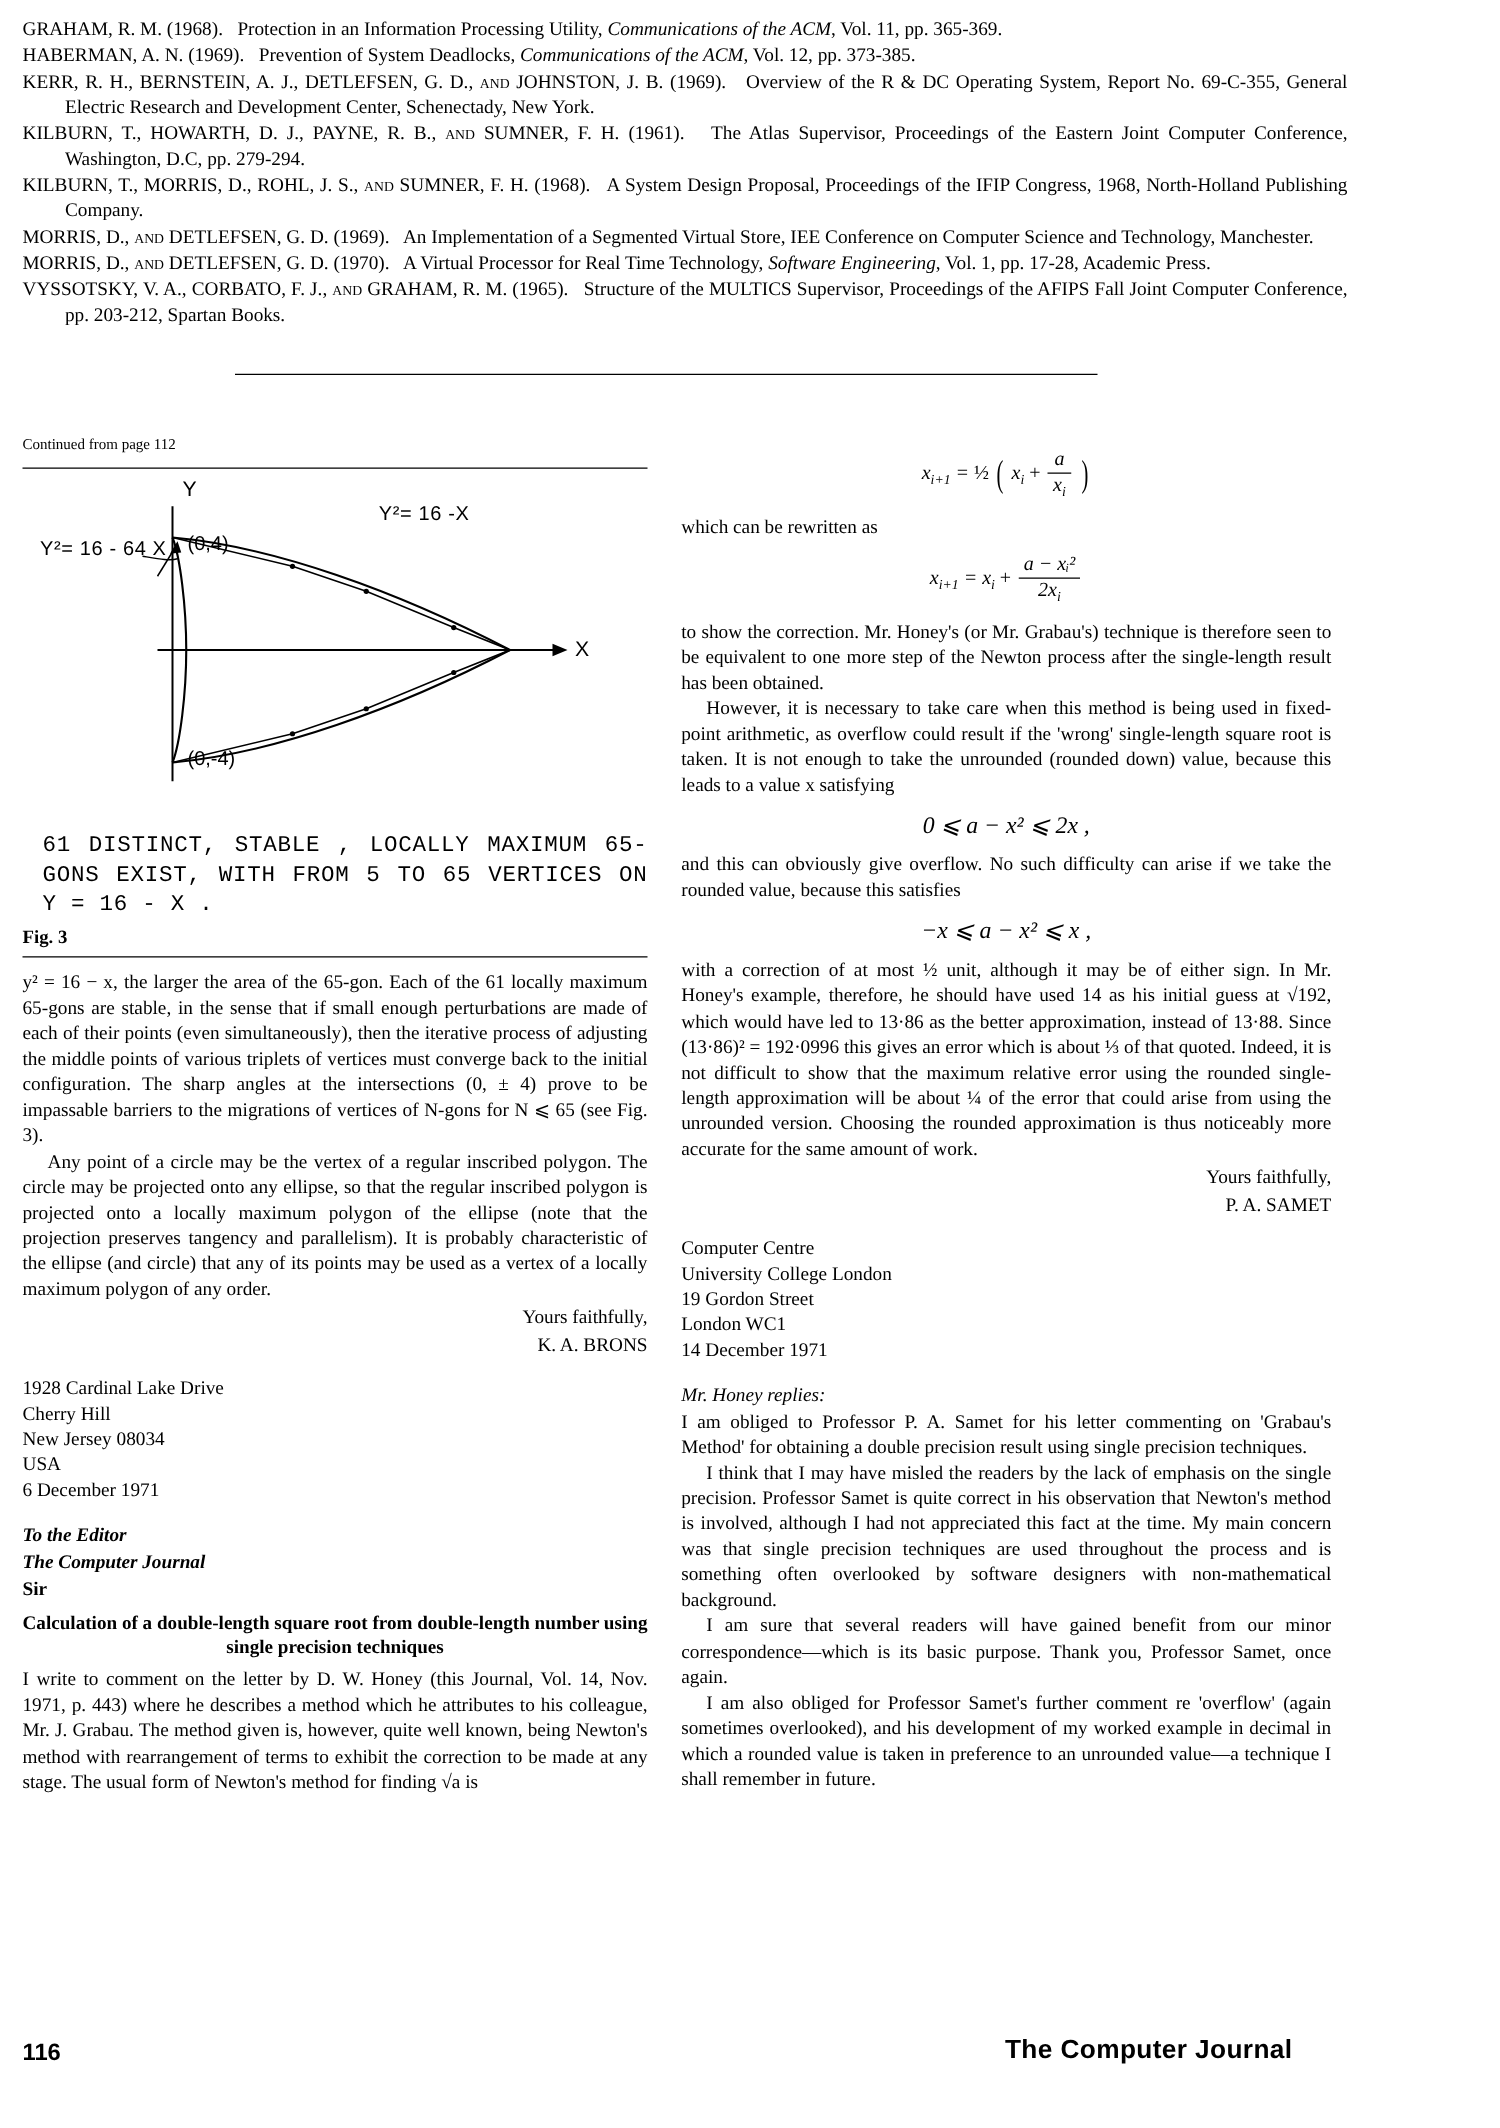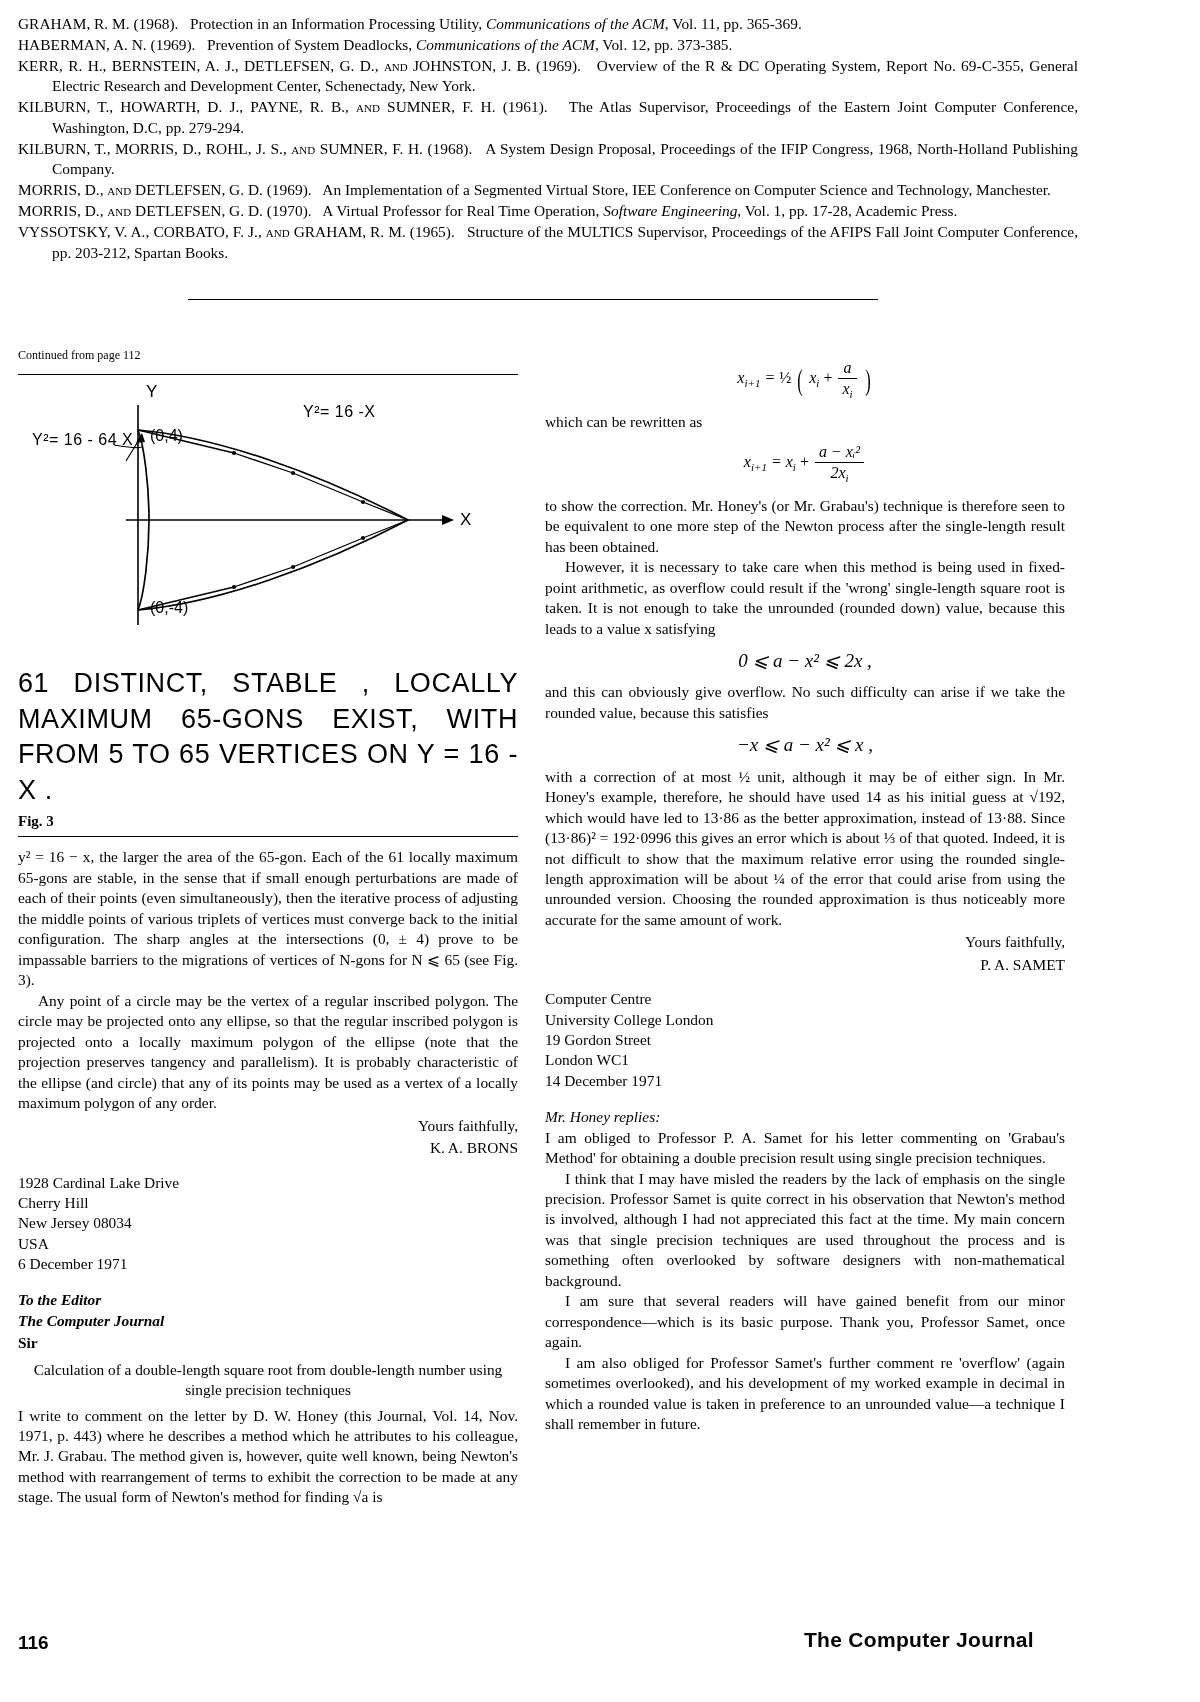--- a/index.html
+++ b/index.html
@@ -85,25 +85,25 @@
   
   .figure-wrap {
     position: relative;
     width: 500px;
     height: 275px;
     margin: 0 0 4px 0;
   }
   .figure-wrap svg { display: block; }
 
   .fig-caption {
-    font-family: Liberation Sans, sans-serif;
-    font-size: 27px;
+    font-family: Liberation Mono, monospace;
+    font-size: 18px;
     letter-spacing: 0.6px;
     line-height: 1.32;
-    margin: 6px 0 4px 0;
+    margin: 6px 0 4px 16px;
     font-weight: 400;
   }
   .fig-label {
     font-weight: bold;
     font-size: 15px;
     margin: 4px 0 4px 0;
   }
 
   p { margin: 0; }
   p.indent { text-indent: 20px; }
@@ -116,21 +116,21 @@
     margin-top: 14px;
     line-height: 1.32;
   }
   .editor-block {
     margin-top: 16px;
     font-style: italic;
     font-weight: bold;
   }
   .sir { margin-top: 2px; font-style: normal; }
   .letter-title {
-    font-weight: normal;
+    font-weight: bold;
     text-align: center;
     font-size: 15.3px;
     line-height: 1.3;
     margin: 6px 0 6px 0;
   }
 
   
   .math {
     text-align: center;
     margin: 10px 0 10px 0;
@@ -213,21 +213,21 @@
       <span>A System Design Proposal, Proceedings of the IFIP Congress, 1968, North-Holland Publishing Company.</span>
     </p>
     <p class="ref">
       <span class="sc">MORRIS, D., and DETLEFSEN, G. D.</span>
       <span>(1969).</span>&nbsp;&nbsp;
       <span>An Implementation of a Segmented Virtual Store, IEE Conference on Computer Science and Technology, Manchester.</span>
     </p>
     <p class="ref">
       <span class="sc">MORRIS, D., and DETLEFSEN, G. D.</span>
       <span>(1970).</span>&nbsp;&nbsp;
-      <span>A Virtual Professor for Real Time Operation, </span><span class="it">Software Engineering</span><span>, Vol. 1, pp. 17-28, Academic Press.</span>
+      <span>A Virtual Processor for Real Time Technology, </span><span class="it">Software Engineering</span><span>, Vol. 1, pp. 17-28, Academic Press.</span>
     </p>
     <p class="ref">
       <span class="sc">VYSSOTSKY, V. A., CORBATO, F. J., and GRAHAM, R. M.</span>
       <span>(1965).</span>&nbsp;&nbsp;
       <span>Structure of the MULTICS Supervisor, Proceedings of the AFIPS Fall Joint Computer Conference, pp. 203-212, Spartan Books.</span>
     </p>
   </div>
 
   <div class="rule-top"></div>
 

